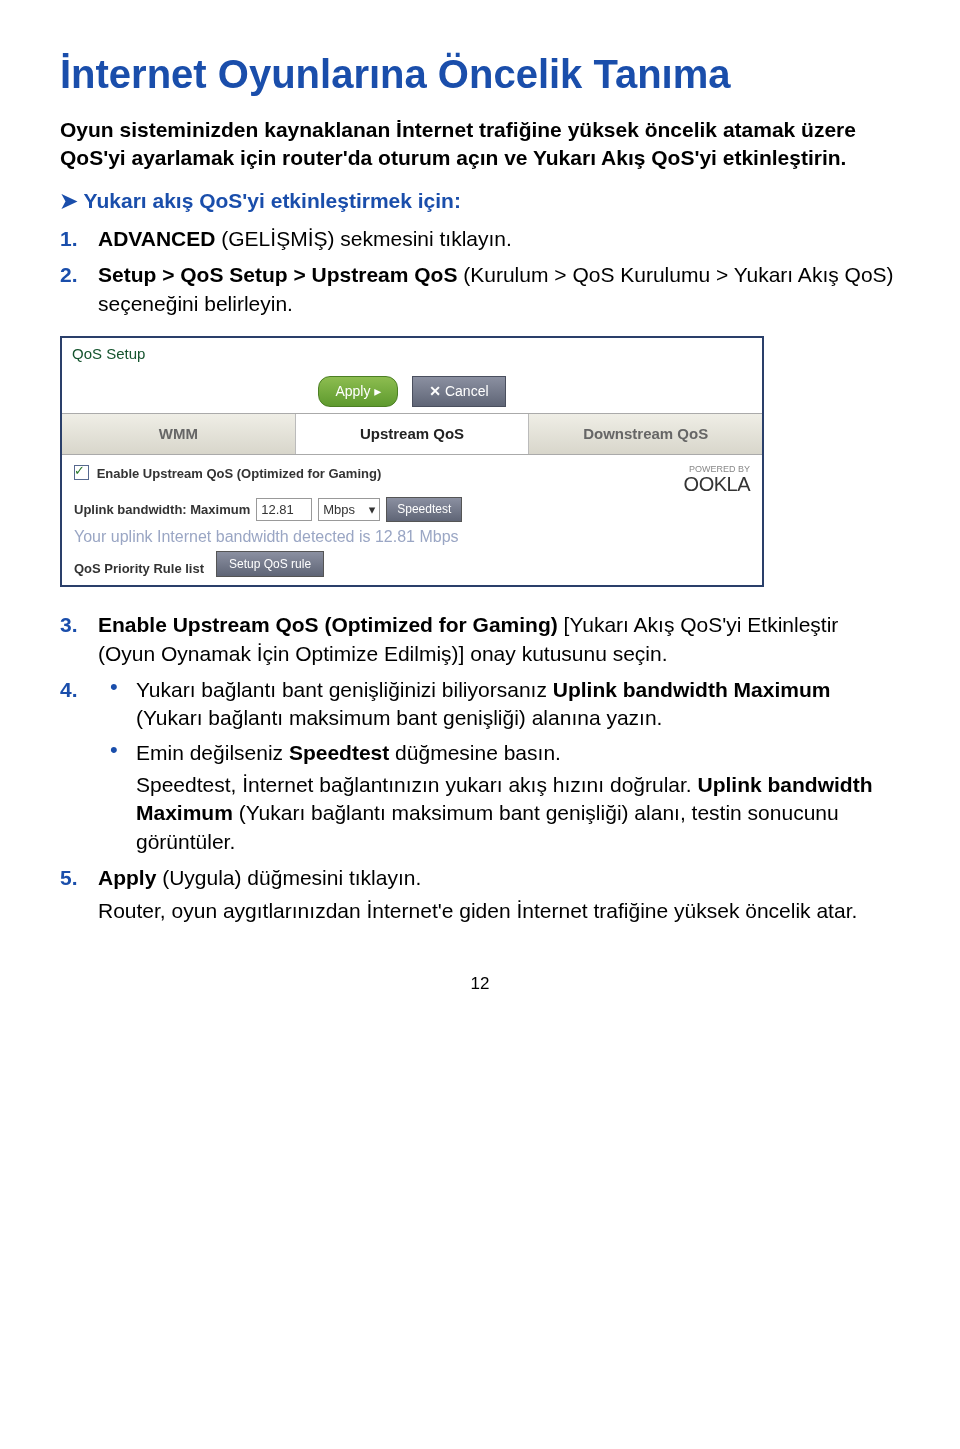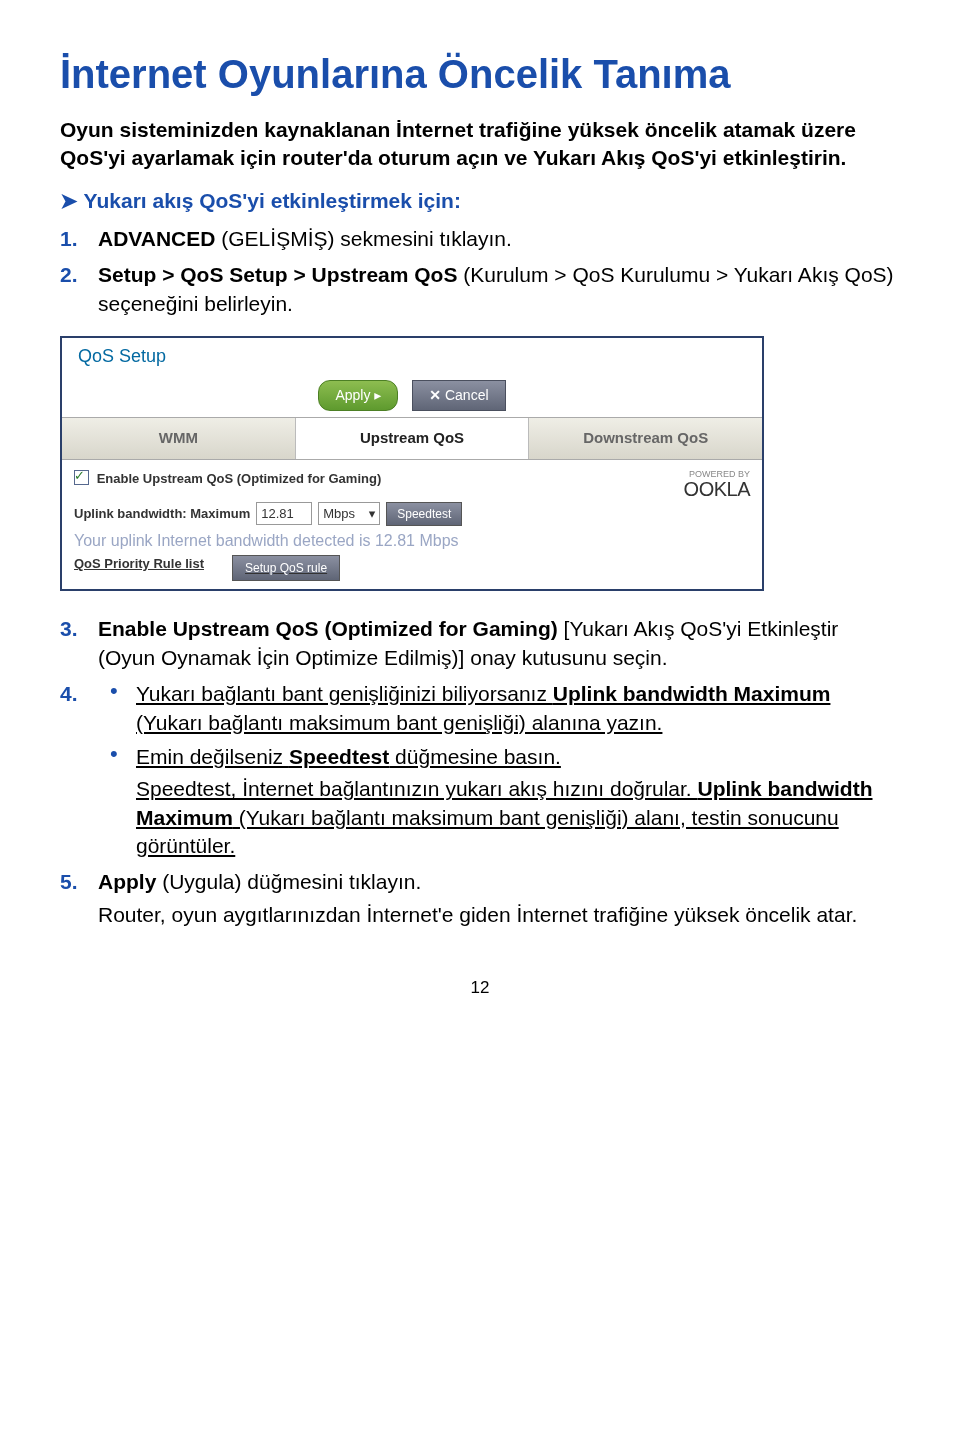--- a/index.html
+++ b/index.html
@@ -56,23 +56,22 @@
   .screenshot {
     margin: 18px 0 24px 0;
   }
   .screenshot-inner {
     border: 2px solid #2a3f6a;
     width: 700px;
     background: #fff;
   }
   .ss-title {
     padding: 6px 10px 4px 10px;
-    color: #0369a1;
-    font-size: 18px;
-    margin-left: 6px;
+    color: #14532d;
+    font-size: 15px;
   }
   .ss-buttons {
     text-align: center;
     padding: 8px 0 6px 0;
   }
   .btn {
     display: inline-block;
     padding: 5px 16px;
     color: #fff;
     font-size: 14px;
@@ -180,37 +179,35 @@
     font-size:12px;
     border-radius:0;
   }
   .detected {
     color:#9aa6c4;
     font-size:16px;
     margin-top:4px;
   }
   .ss-row-bottom {
     display:flex;
-    align-items:flex-start;
-    gap:28px;
+    align-items:flex-end;
+    gap:12px;
     margin-top:4px;
-    text-decoration:underline;
   }
   .setup-rule-btn {
     background: linear-gradient(#8b90a1, #5f6576);
     border:1px solid #555;
     color:#fff;
     padding:4px 12px;
     font-size:12px;
   }
   .sub-bullets {
     list-style:none;
     padding-left:34px;
     margin:6px 0 8px 0;
-    text-decoration:underline;
   }
   .sub-bullets li {
     position:relative;
     padding-left:4px;
     margin-bottom:6px;
   }
   .sub-bullets li::before {
     content:"•";
     position:absolute;
     left:-22px;

